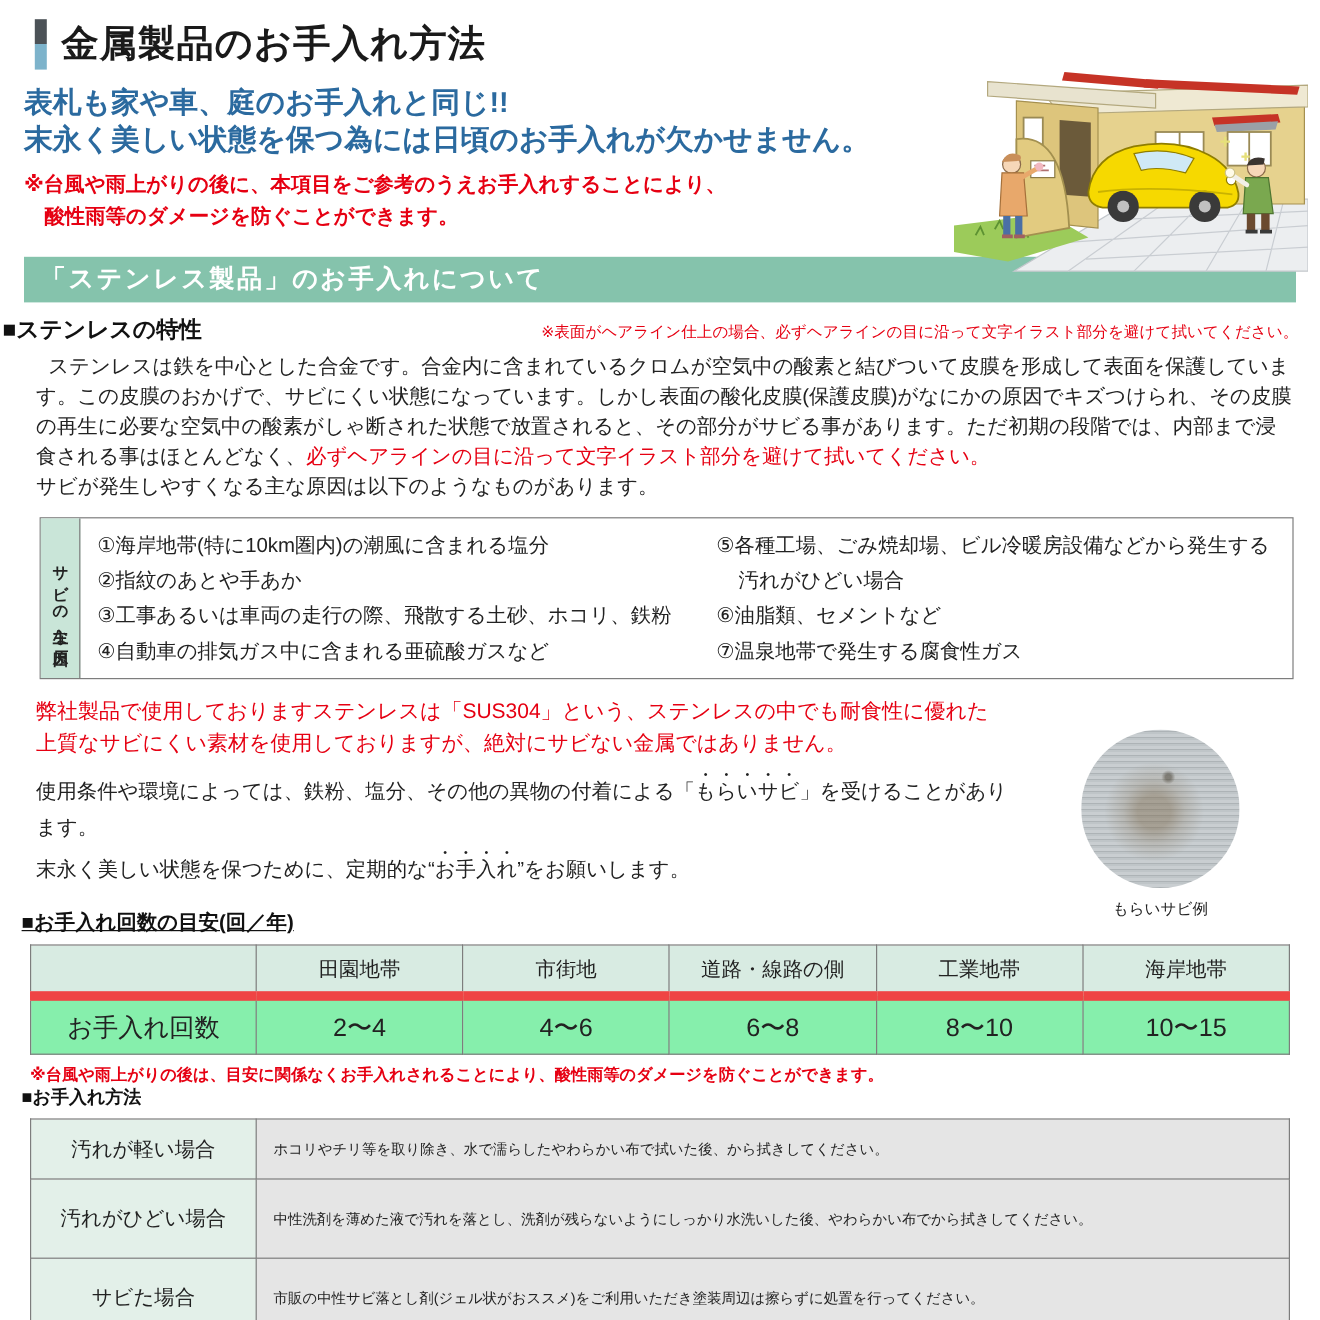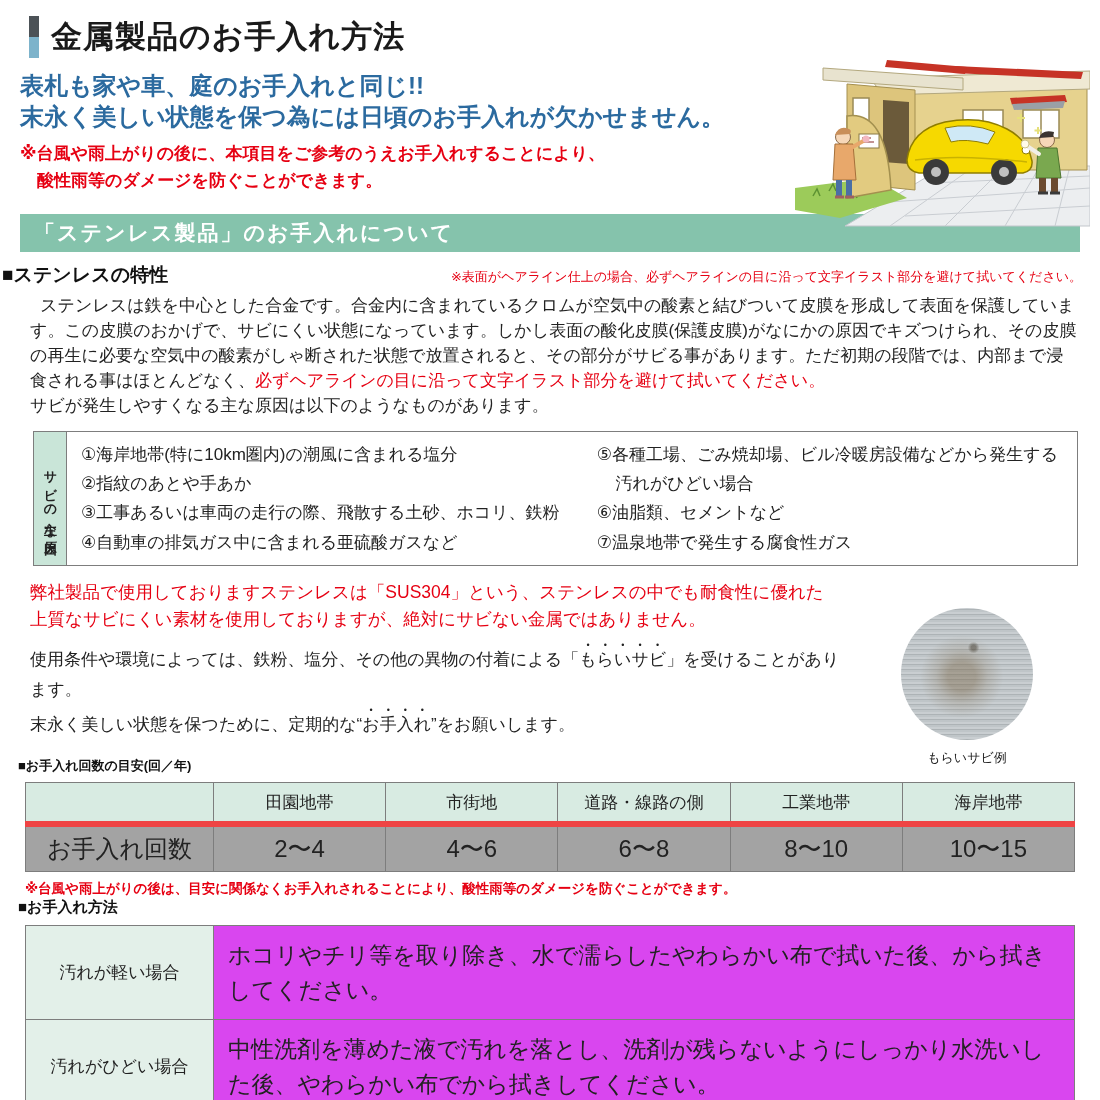--- a/index.html
+++ b/index.html
@@ -56,35 +56,35 @@
   .rust-sample{position:absolute;top:592px;right:66px;width:134px;text-align:center;}
   .rust-circle{width:132px;height:132px;border-radius:50%;margin:0 auto;
     background:
       radial-gradient(circle at 46% 52%, rgba(115,92,58,.40) 0 14%, rgba(115,92,58,.18) 26%, rgba(115,92,58,0) 42%),
       radial-gradient(circle at 55% 30%, rgba(60,55,45,.5) 0 2%, rgba(60,55,45,0) 5%),
       repeating-linear-gradient(0deg,#adb3b6 0 1px,#c9ced1 1px 3px,#bfc5c8 3px 5px);
   }
   .rust-caption{font-size:13px;color:#222;margin-top:9px;}
 
   
-  .freq-head{margin:18px 18px 0 18px;font-size:13px;font-weight:bold;color:#111;}
+  .freq-head{margin:18px 18px 0 18px;font-size:17px;font-weight:bold;color:#111;text-decoration:underline;}
   table{border-collapse:collapse;}
   .freq-table{margin:7px 25px 0 25px;width:1050px;table-layout:fixed;}
   .freq-table th,.freq-table td{border:1px solid #7d7d7d;text-align:center;}
-  .freq-table th{background:#d8ebe2;font-weight:normal;font-size:17px;height:36px;border-bottom:6px solid #ef4444;}
-  .freq-table td{background:#a3a3a3;font-size:24px;height:42px;}
+  .freq-table th{background:#d8ebe2;font-weight:normal;font-size:17px;height:36px;border-bottom:8px solid #ef4444;}
+  .freq-table td{background:#86efac;font-size:21px;height:42px;}
   .freq-table .lab-col{width:185px;}
   .freq-note{margin:8px 0 0 25px;color:#e60012;font-size:13.5px;font-weight:bold;}
 
   
   .methods-head{margin:0 18px 0 18px;font-size:15px;font-weight:bold;color:#111;}
   .methods-table{margin:8px 25px 0 25px;width:1050px;table-layout:fixed;}
   .methods-table th,.methods-table td{border:1px solid #7d7d7d;}
   .methods-table th{background:#e3f0e9;width:185px;font-weight:normal;font-size:17px;text-align:center;}
-  .methods-table td{background:#d946ef;font-size:23px;line-height:1.5;padding:12px 14px;text-align:left;color:#222;}
+  .methods-table td{background:#e5e5e5;font-size:12px;line-height:1.5;padding:12px 14px;text-align:left;color:#222;}
   .row-light{height:50px;}
   .row-tall{height:66px;}
 </style>
 </head>
 <body>
 
 <div class="page">
 
   <div class="title-row">
     <div class="title-bar"></div>

